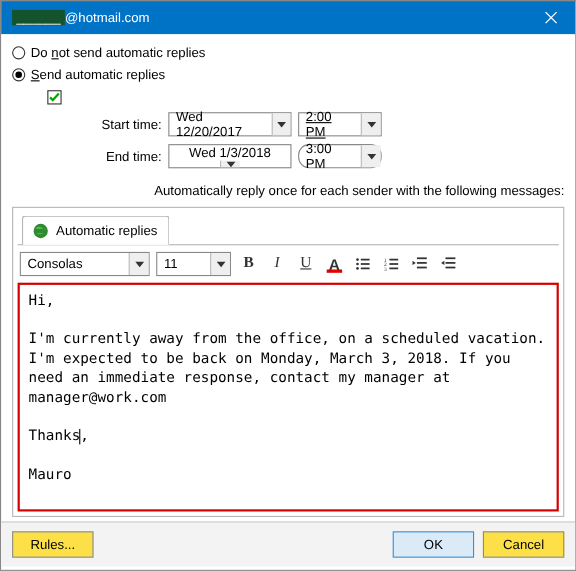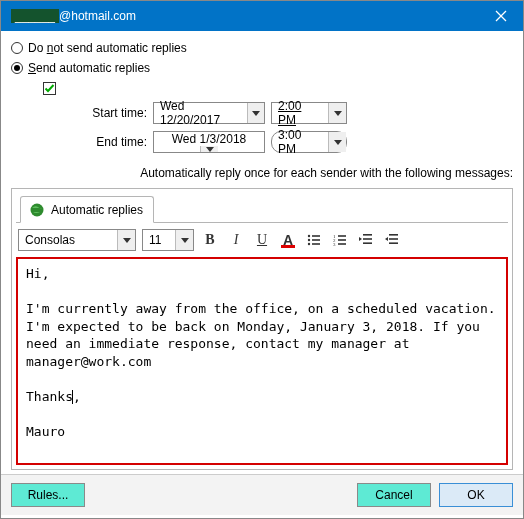--- a/index.html
+++ b/index.html
@@ -156,21 +156,21 @@
   width: 16px; height: 16px;
 }
 
 .format-toolbar {
   display: flex;
   align-items: center;
   gap: 6px;
   padding: 6px 2px 6px 2px;
 }
 .font-combo { width: 118px; justify-content: space-between; }
-.size-combo { width: 52px; justify-content: space-between; }
+.size-combo { width: 68px; justify-content: space-between; }
 .tbtn {
   width: 20px; height: 20px;
   display: inline-flex;
   align-items: center;
   justify-content: center;
   font-family: "Times New Roman", serif;
   font-size: 14px;
   color: #333;
   cursor: pointer;
 }
@@ -217,21 +217,21 @@
   display: flex;
   align-items: center;
   gap: 8px;
   background: #f3f3f3;
 }
 .bottombar .spacer { flex: 1; }
 .btn {
   min-width: 74px;
   height: 24px;
   border: 1px solid #8a8a8a;
-  background: #5eead4;
+  background: #fde047;
   display: inline-flex;
   align-items: center;
   justify-content: center;
   font-size: 12px;
   padding: 0 12px;
   cursor: pointer;
 }
 .btn.default {
   background: #dbeaf7;
   border-color: #3a8fd6;
@@ -363,27 +363,27 @@
           <rect x="5" y="2" width="9" height="1.6" fill="#333"></rect>
           <rect x="5" y="6.2" width="9" height="1.6" fill="#333"></rect>
           <rect x="5" y="10.4" width="9" height="1.6" fill="#333"></rect>
           <polygon points="1,7 4,5 4,9" fill="#333"></polygon>
         </svg>
       </span>
     </div>
 
     <div class="editor"><span>Hi,
 
-I'm currently away from the office, on a scheduled vacation. I'm expected to be back on Monday, January 3, 2018. If you need an immediate response, contact my manager at manager@work.com
+I'm currently away from the office, on a scheduled vacation. I'm expected to be back on Monday, March 3, 2018. If you need an immediate response, contact my manager at manager@work.com
 
 Thanks</span><span class="cursor"></span><span>,
 
 Mauro</span></div>
   </div>
 
 </div>
 
 <div class="bottombar">
   <span class="btn">Rules...</span>
   <div class="spacer"></div>
+  <span class="btn default">OK</span>
   <span class="btn">Cancel</span>
-  <span class="btn default">OK</span>
 </div>
 
 </body></html>

